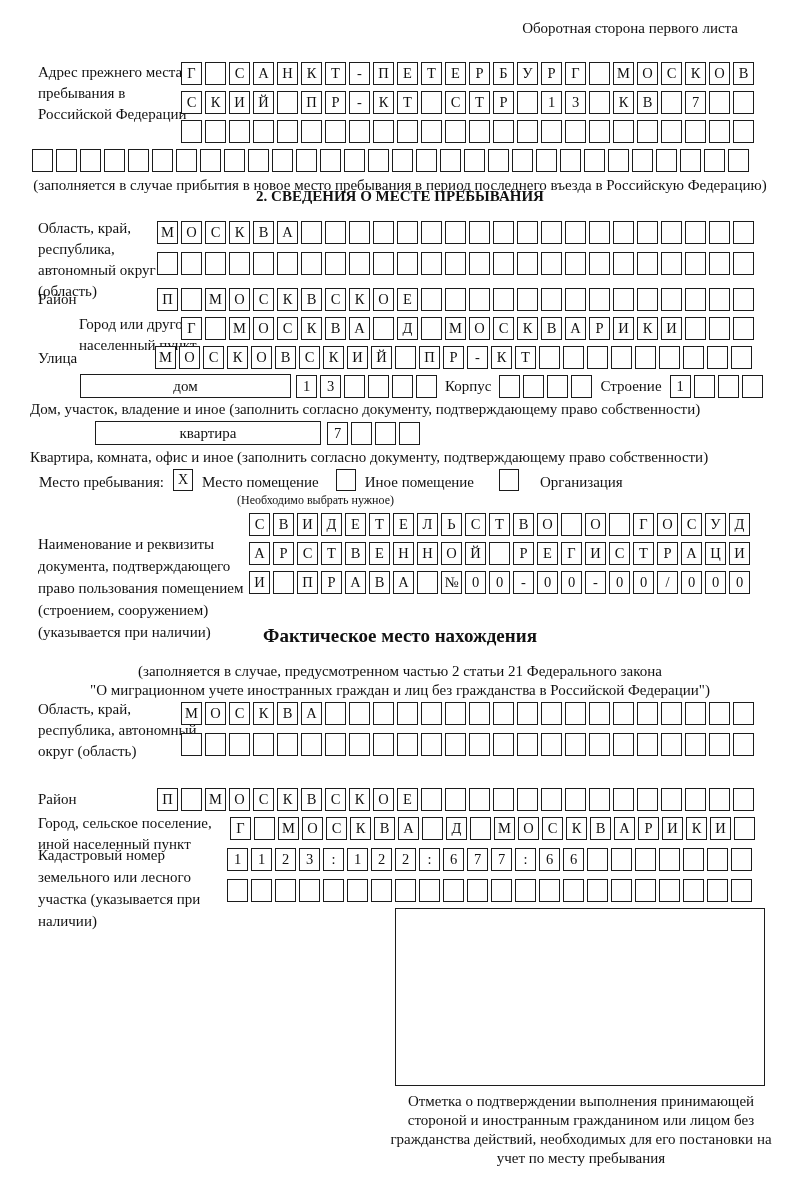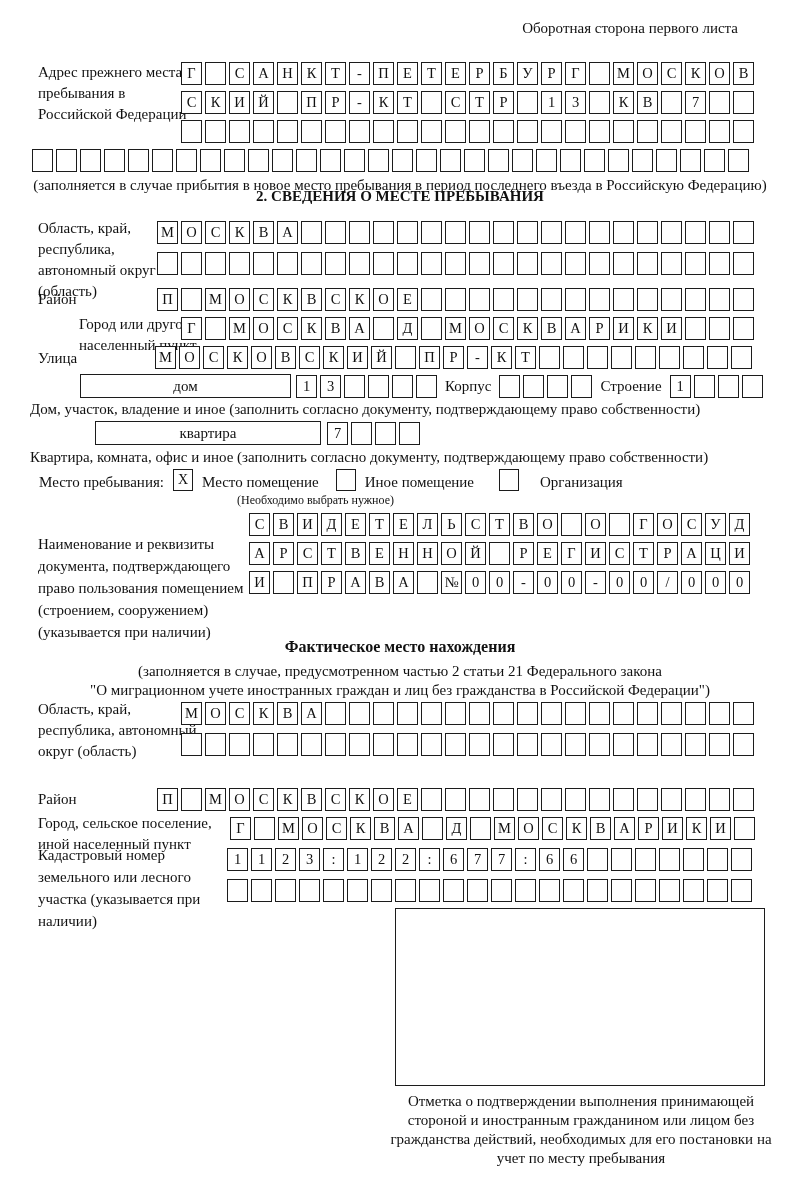--- a/index.html
+++ b/index.html
@@ -404,21 +404,21 @@
     <span class="cell">0</span>
     <span class="cell">-</span>
     <span class="cell">0</span>
     <span class="cell">0</span>
     <span class="cell">/</span>
     <span class="cell">0</span>
     <span class="cell">0</span>
     <span class="cell">0</span>
   </div>
 
-<div class="abs center bold" style="top:638px;font-size:16px;">Фактическое место нахождения</div>
+<div class="abs center bold" style="top:625px;font-size:19px;">Фактическое место нахождения</div>
 <div class="abs caption center" style="top:663px;">(заполняется в случае, предусмотренном частью 2 статьи 21 Федерального закона</div>
 <div class="abs caption center" style="top:682px;">"О миграционном учете иностранных граждан и лиц без гражданства в Российской Федерации")</div>
 
 <div class="abs lbl" style="left:38px;top:699px;width:165px;">Область, край, республика, автономный округ (область)</div>
 <div class="cellrow" style="left:181px;top:702px;">
     <span class="cell">М</span>
     <span class="cell">О</span>
     <span class="cell">С</span>
     <span class="cell">К</span>
     <span class="cell">В</span>

